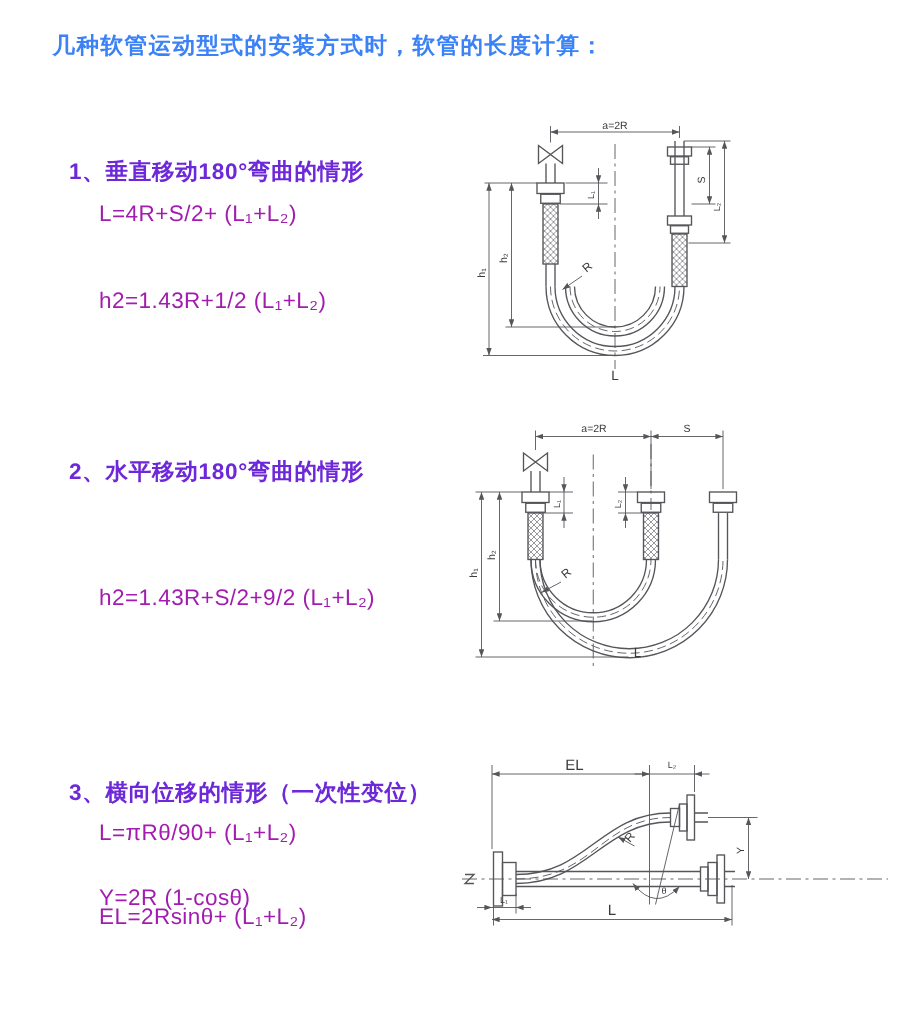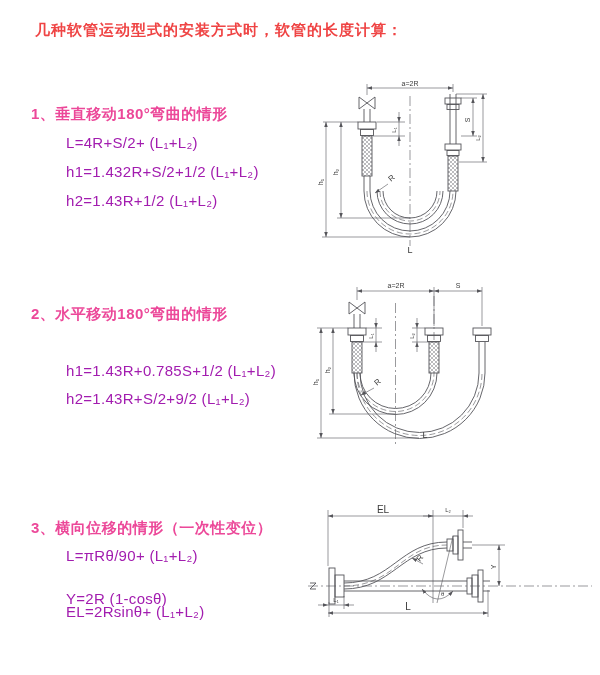--- a/index.html
+++ b/index.html
@@ -2,25 +2,25 @@
 <html><head>
 <meta charset="utf-8">
 <style>
   html,body{margin:0;padding:0;background:#ffffff;}
   .page{
     position:relative;width:600px;height:675px;background:#ffffff;overflow:hidden;
     font-family:"Liberation Sans","DejaVu Sans",sans-serif;color:#2e2e2e;
   }
   .title{
     position:absolute;left:35px;top:21px;font-size:15px;font-weight:bold;
-    letter-spacing:1px;color:#ef4444;white-space:nowrap;
+    letter-spacing:1px;color:#3b82f6;white-space:nowrap;
   }
   .heading{
-    position:absolute;left:31px;font-size:15px;font-weight:bold;
-    letter-spacing:.5px;color:#ec4899;white-space:nowrap;
+    position:absolute;left:46px;font-size:15px;font-weight:bold;
+    letter-spacing:.5px;color:#6d28d9;white-space:nowrap;
   }
   .formula{
     position:absolute;left:66px;font-size:15px;font-weight:normal;
     letter-spacing:.3px;color:#a21caf;white-space:nowrap;
   }
   .diagram{position:absolute;}
   svg{display:block;}
   svg text{font-family:"Liberation Sans","DejaVu Sans",sans-serif;fill:#3a3a3a;}
   .ln{stroke:#55555a;fill:none;}
   .thin{stroke-width:.6;}
@@ -30,25 +30,23 @@
 </style>
 </head>
 <body>
 
 <div class="page">
 
   <div class="title">几种软管运动型式的安装方式时，软管的长度计算：</div>
 
   <div class="heading" style="top:105px">1、垂直移动180°弯曲的情形</div>
   <div class="formula" style="top:134px">L=4R+S/2+ (L₁+L₂)</div>
-  <div class="formula" style="top:163px">h1=1.432R+S/2+1/2 (L₁+L₂)</div>
   <div class="formula" style="top:192px">h2=1.43R+1/2 (L₁+L₂)</div>
 
   <div class="heading" style="top:305px">2、水平移动180°弯曲的情形</div>
-  <div class="formula" style="top:362px">h1=1.43R+0.785S+1/2 (L₁+L₂)</div>
   <div class="formula" style="top:390px">h2=1.43R+S/2+9/2 (L₁+L₂)</div>
 
   <div class="heading" style="top:519px">3、横向位移的情形（一次性变位）</div>
   <div class="formula" style="top:547px">L=πRθ/90+ (L₁+L₂)</div>
   <div class="formula" style="top:590px">Y=2R (1-cosθ)</div>
   <div class="formula" style="top:603px">EL=2Rsinθ+ (L₁+L₂)</div>
 
   <div class="diagram" style="left:313px;top:76px">
     <svg width="277" height="182" viewBox="0 0 277 182">
       <defs>

